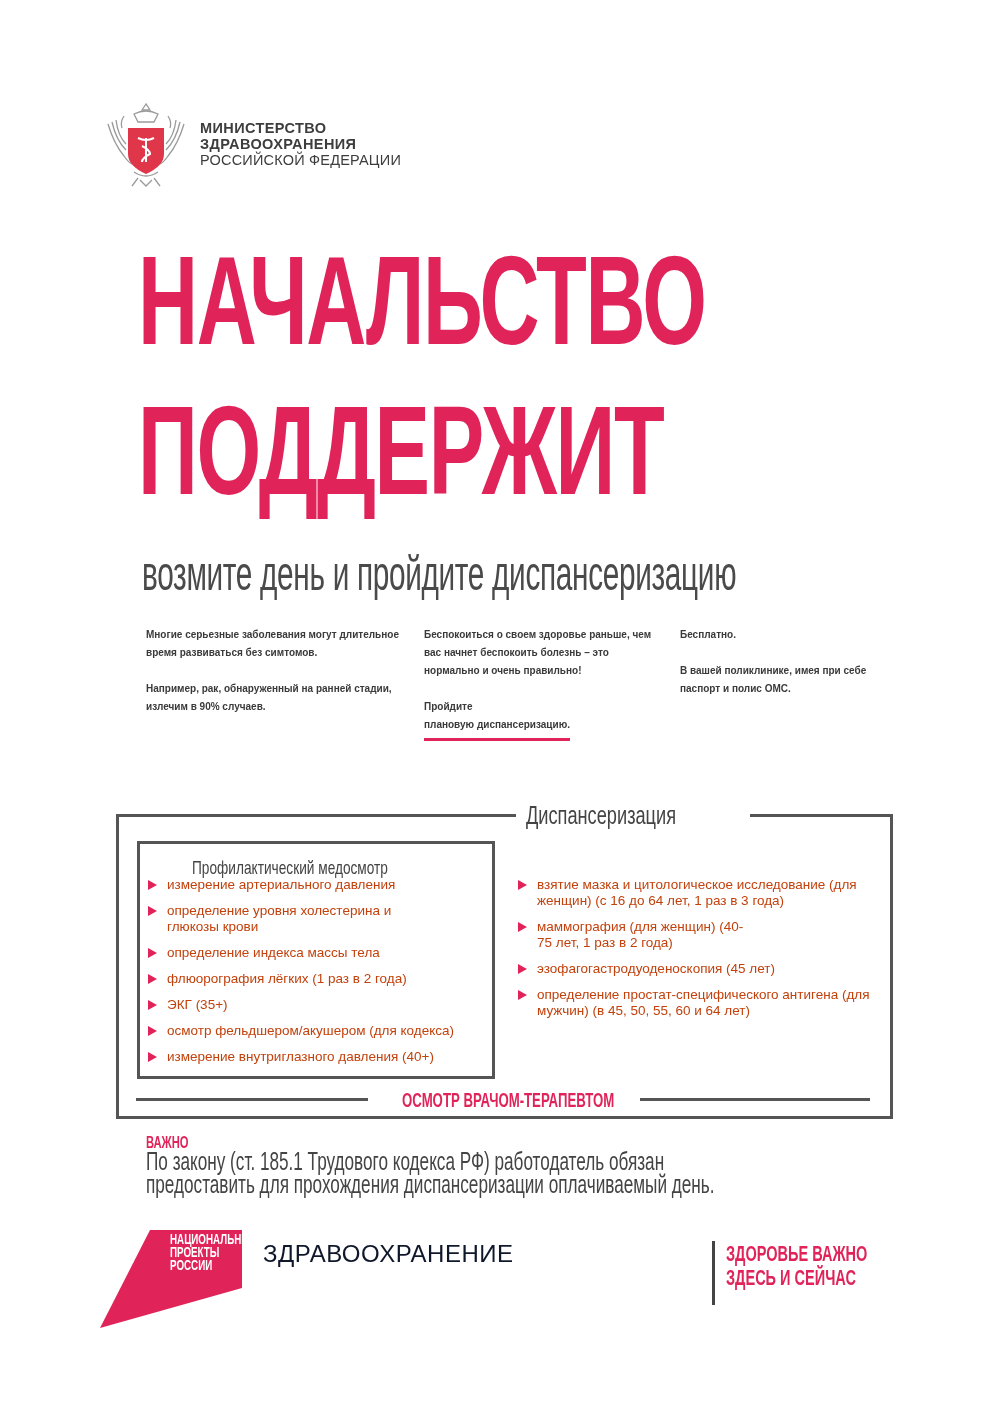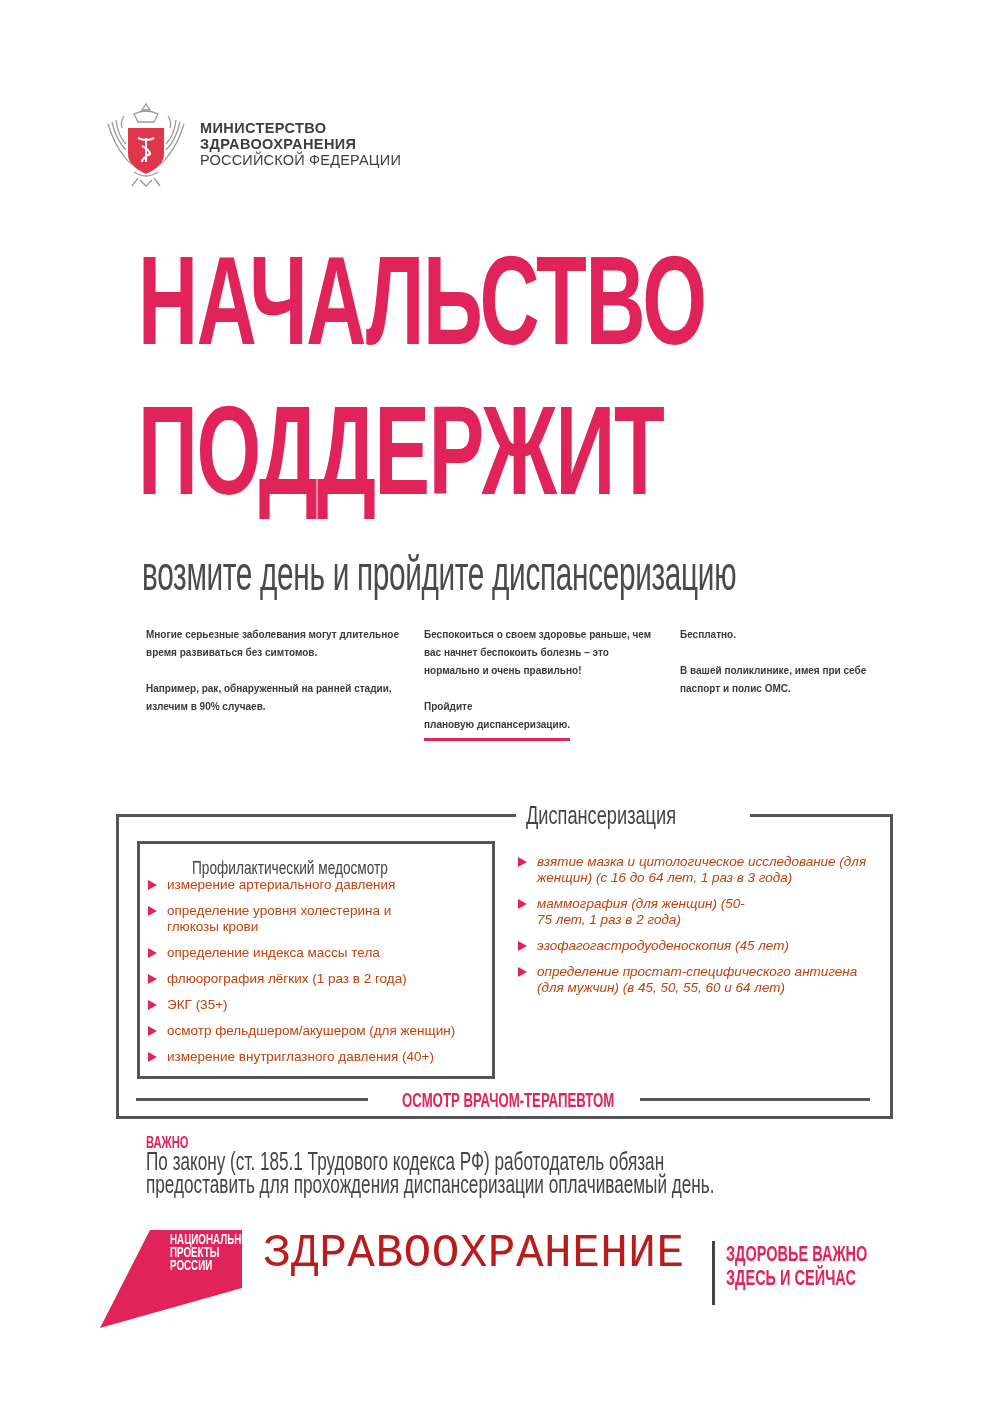--- a/index.html
+++ b/index.html
@@ -38,40 +38,40 @@
   .inner-title-wrap { left: 182px; top: 831px; background: #fff; padding: 0 10px; height: 22px; margin-top: 26px; }
   .inner-title { font-size: 19px; line-height: 22px; color: #444; white-space: nowrap;
     transform: scaleX(0.72); transform-origin: left top; display: inline-block; }
 
   .list { font-size: 13.5px; line-height: 16px; color: #c2410c; }
   .list li { list-style: none; position: relative; padding-left: 19px; }
   .list li .tri { position: absolute; left: 0; top: 3px; width: 0; height: 0;
     border-top: 5px solid transparent; border-bottom: 5px solid transparent; border-left: 9px solid #e0245a; }
   .list1 { left: 148px; top: 877px; width: 340px; }
   .list1 li { margin-bottom: 10px; }
-  .list2 { left: 518px; top: 854px; width: 365px; font-style: italic; }
+  .list2 { left: 518px; top: 877px; width: 365px; }
   .list2 li { margin-bottom: 10px; }
 
   .bottom-line-l { left: 136px; top: 1098px; width: 232px; height: 3px; background: #555; }
   .bottom-line-r { left: 640px; top: 1098px; width: 230px; height: 3px; background: #555; }
   .exam-label { left: 402px; top: 1088px; color: #e0245a; font-weight: bold; font-size: 20px; line-height: 24px;
     transform: scaleX(0.66); transform-origin: left top; white-space: nowrap; }
 
   
   .important-label { left: 146px; top: 1134px; color: #e0245a; font-weight: bold; font-size: 16px; line-height: 18px;
     transform: scaleX(0.7); transform-origin: left top; }
   .important-text { left: 146px; top: 1150px; font-size: 26px; line-height: 23px; color: #444;
     transform: scaleX(0.66); transform-origin: left top; white-space: nowrap; }
 
   
   .np-shape { left: 100px; top: 1230px; width: 150px; height: 100px; }
   .np-text { left: 140px; top: 1233px; width: 100px; text-align: left; color: #fff; font-weight: bold;
     font-size: 14px; line-height: 13px; }
   .np-text span { display: block; transform: scaleX(0.7); transform-origin: right top; white-space: nowrap; }
-  .health { left: 263px; top: 1234px; color: #b91c1c; font-size: 46px; line-height: 40px; letter-spacing: 0.5px; font-family: Liberation Mono, monospace; }
+  .health { left: 263px; top: 1234px; color: #0f172a; font-size: 24px; line-height: 40px; letter-spacing: 0.5px; }
   .vbar { left: 712px; top: 1241px; width: 3px; height: 64px; background: #444; }
   .slogan { left: 726px; top: 1242px; color: #e0245a; font-weight: bold; font-size: 22px; line-height: 24px;
     transform: scaleX(0.66); transform-origin: left top; white-space: nowrap; }
 </style>
 </head>
 <body>
 
 <div class="abs emblem">
   <svg width="84" height="88" viewBox="0 0 84 88">
     <g fill="none" stroke="#9a9a9a" stroke-width="1.3">
@@ -133,27 +133,27 @@
 <div class="abs inner-title-wrap">
   <span class="inner-title">Профилактический медосмотр</span>
 </div>
 
 <ul class="abs list list1">
   <li><span class="tri"></span><span>измерение артериального давления</span></li>
   <li style="padding-right:60px"><span class="tri"></span><span>определение уровня холестерина и глюкозы крови</span></li>
   <li><span class="tri"></span><span>определение индекса массы тела</span></li>
   <li><span class="tri"></span><span>флюорография лёгких (1 раз в 2 года)</span></li>
   <li><span class="tri"></span><span>ЭКГ (35+)</span></li>
-  <li><span class="tri"></span><span>осмотр фельдшером/акушером (для женщин)</span></li>
+  <li><span class="tri"></span><span>осмотр фельдшером/акушером (для кодекса)</span></li>
   <li><span class="tri"></span><span>измерение внутриглазного давления (40+)</span></li>
 </ul>
 
 <ul class="abs list list2">
   <li><span class="tri"></span><span>взятие мазка и цитологическое исследование (для женщин) (с 16 до 64 лет, 1 раз в 3 года)</span></li>
-  <li style="padding-right:130px"><span class="tri"></span><span>маммография (для женщин) (50-75 лет, 1 раз в 2 года)</span></li>
+  <li style="padding-right:130px"><span class="tri"></span><span>маммография (для женщин) (40-75 лет, 1 раз в 2 года)</span></li>
   <li><span class="tri"></span><span>эзофагогастродуоденоскопия (45 лет)</span></li>
   <li><span class="tri"></span><span>определение простат-специфического антигена (для мужчин) (в 45, 50, 55, 60 и 64 лет)</span></li>
 </ul>
 
 <div class="abs bottom-line-l"></div>
 <div class="abs exam-label">ОСМОТР ВРАЧОМ-ТЕРАПЕВТОМ</div>
 <div class="abs bottom-line-r"></div>
 
 <div class="abs important-label">ВАЖНО</div>
 <div class="abs important-text">

